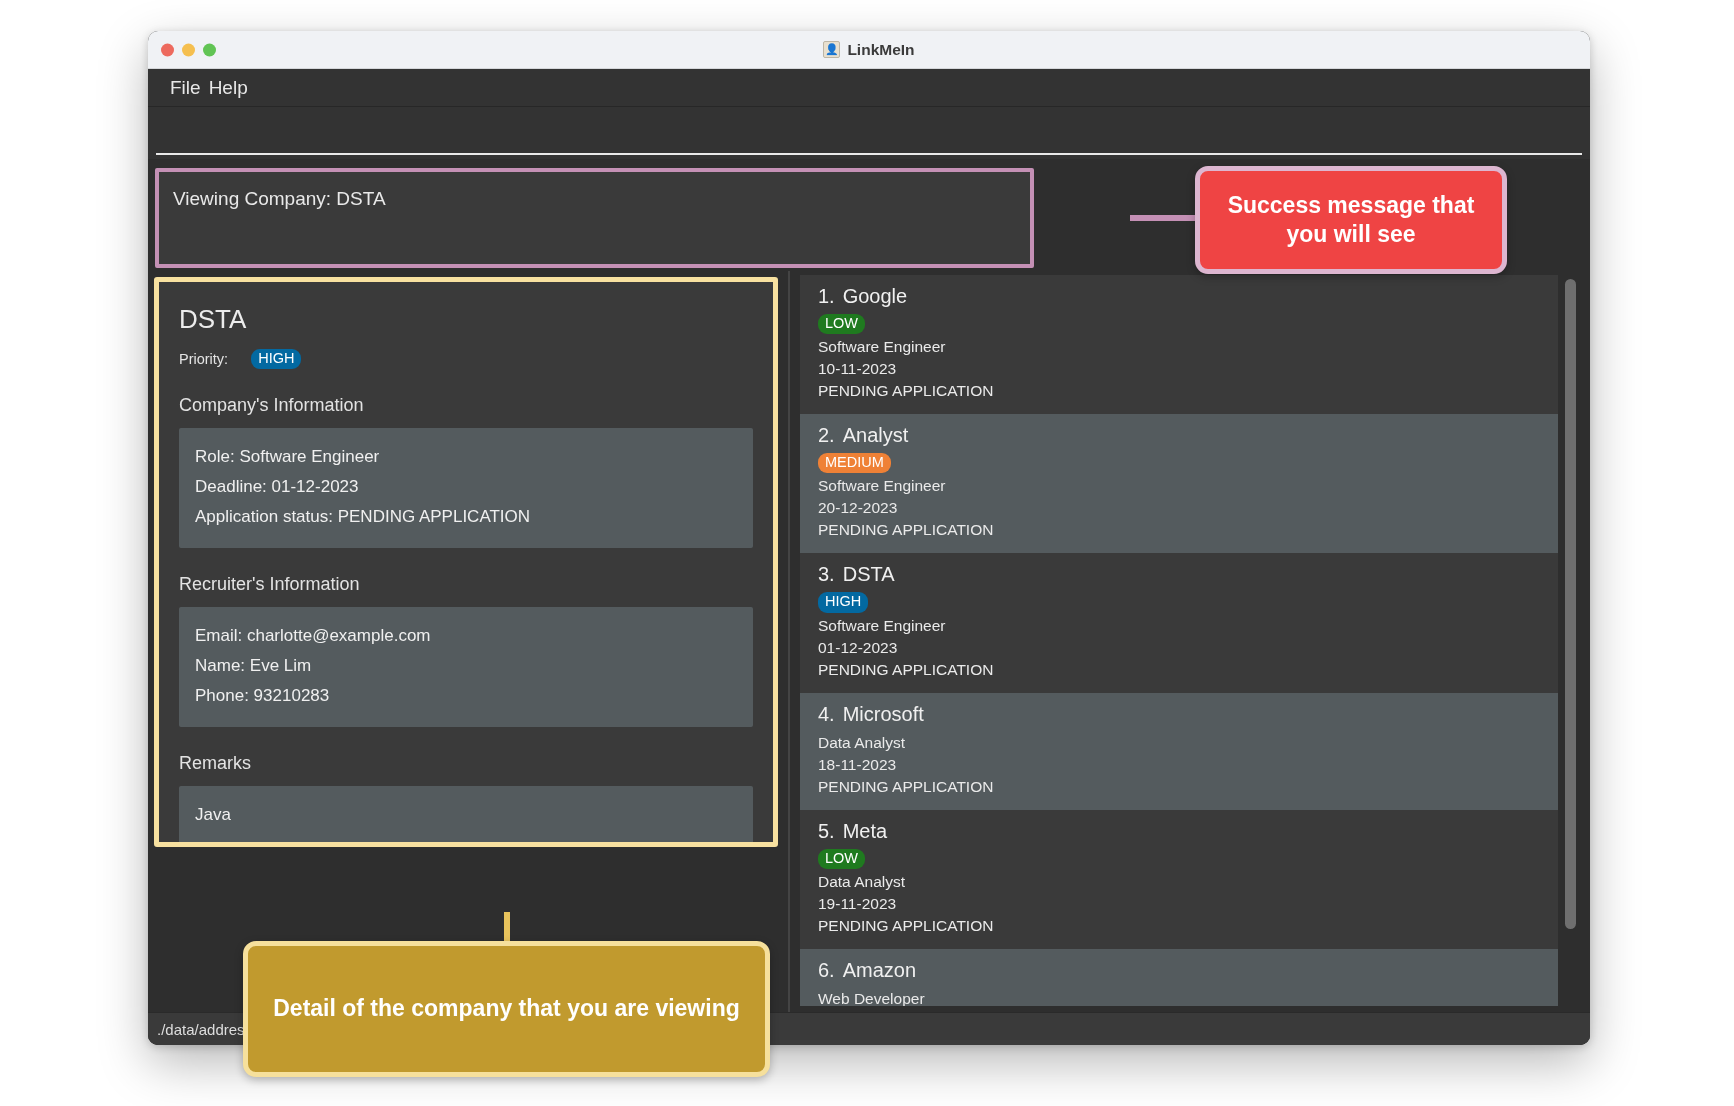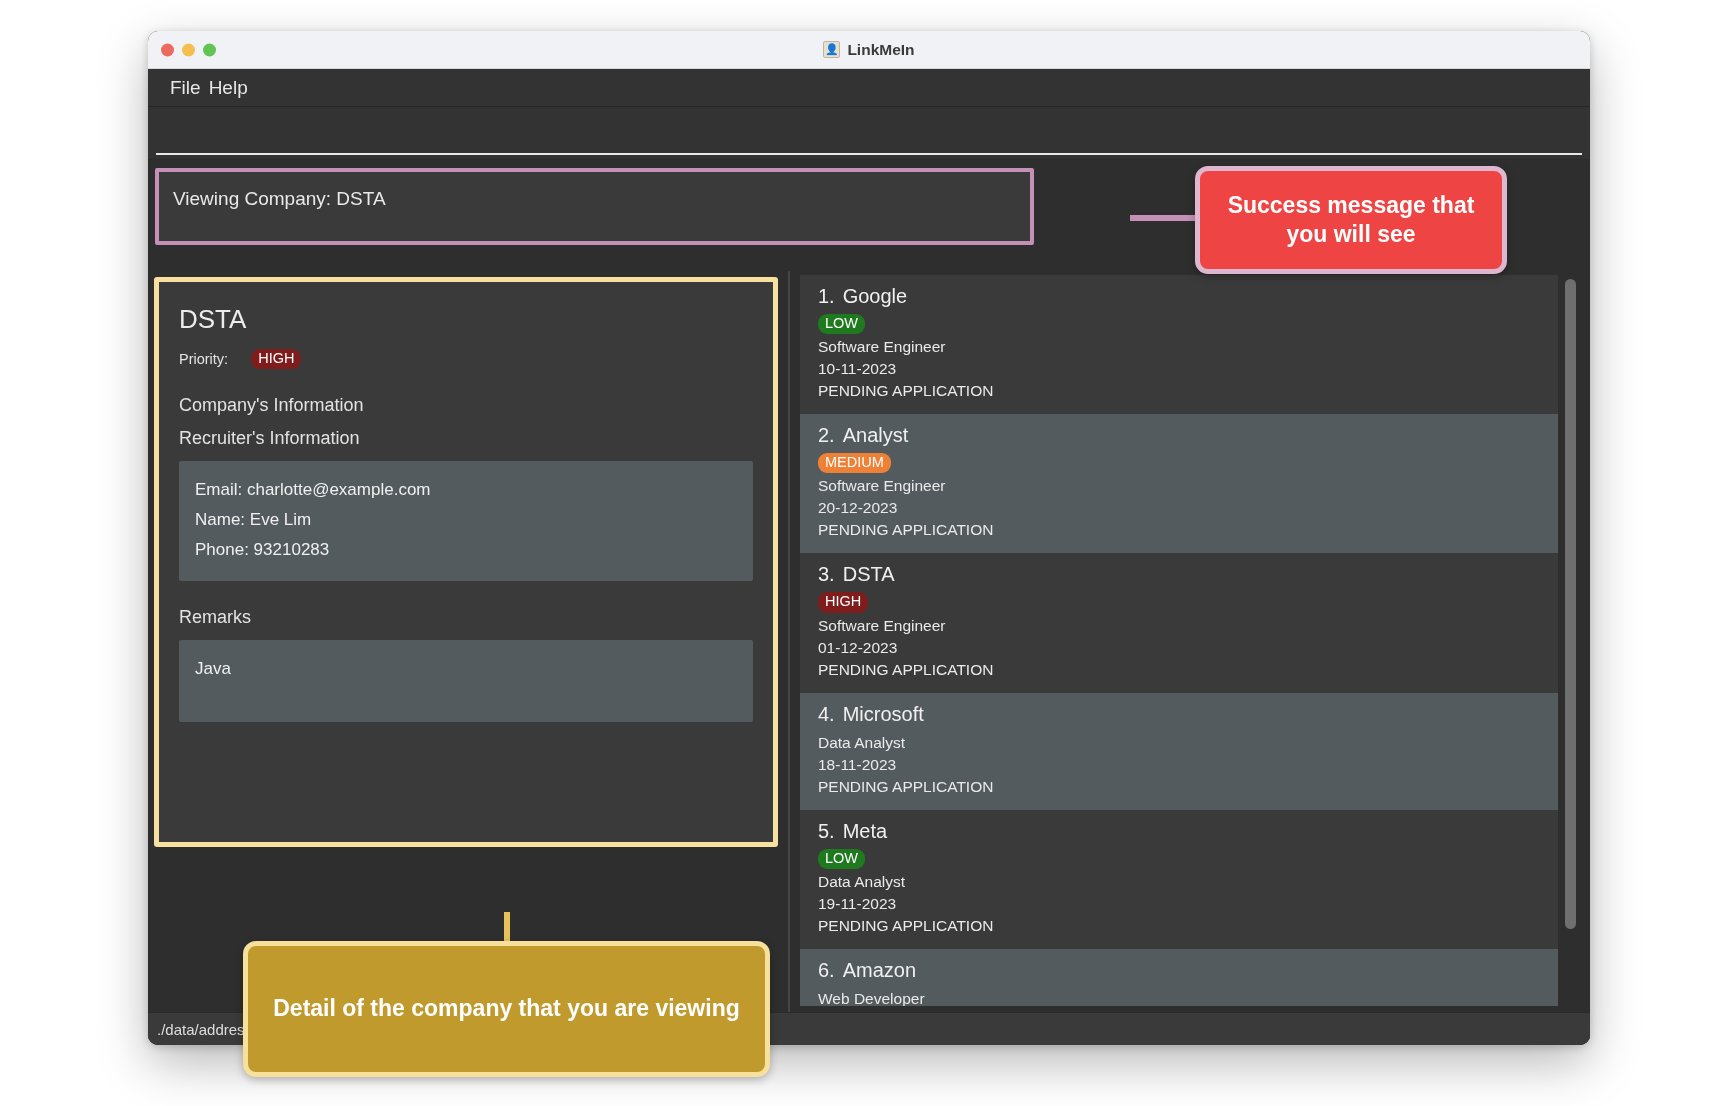--- a/index.html
+++ b/index.html
@@ -92,21 +92,21 @@
   
   .banner-row {
     position: absolute;
     left: 0; right: 0; top: 0;
     height: 112px;
     background: #2e2e2e;
   }
   .viewing-box {
     position: absolute;
     left: 7px; top: 9px;
-    width: 879px; height: 77px;
+    width: 879px; height: 100px;
     background: #3a3a3a;
     border: 4px solid #c490b5;
     border-radius: 2px;
   }
   .viewing-text {
     position: absolute; left: 14px; top: 16px;
     font-size: 19px; color: #e9e9e9;
   }
 
   
@@ -146,21 +146,21 @@
   }
   .priority-label { font-size: 14.5px; color: #e4e4e4; }
   .badge {
     display: inline-block;
     font-size: 14.5px;
     color: #ffffff;
     padding: 2px 7px 3px 7px;
     border-radius: 9px;
     line-height: 1.05;
   }
-  .badge.high { background: #7f1d1d; }
+  .badge.high { background: #0369a1; }
   .badge.medium { background: #ef8136; }
   .badge.low { background: #1f7a1f; }
 
   .section-title {
     font-size: 18px; color: #e3e3e3;
     margin-bottom: 12px;
   }
   .info-panel {
     background: #545b5e;
     border-radius: 2px;
@@ -319,20 +319,25 @@
           <div class="detail-card">
 
             <div class="company-name">DSTA</div>
 
             <div class="priority-row">
               <span class="priority-label">Priority:</span>
               <span class="badge high">HIGH</span>
             </div>
 
             <div class="section-title">Company's Information</div>
+            <div class="info-panel">
+              <div class="info-line">Role: Software Engineer</div>
+              <div class="info-line">Deadline: 01-12-2023</div>
+              <div class="info-line">Application status: PENDING APPLICATION</div>
+            </div>
 
             <div class="section-title">Recruiter's Information</div>
             <div class="info-panel">
               <div class="info-line">Email: charlotte@example.com</div>
               <div class="info-line">Name: Eve Lim</div>
               <div class="info-line">Phone: 93210283</div>
             </div>
 
             <div class="section-title">Remarks</div>
             <div class="remarks-panel">

